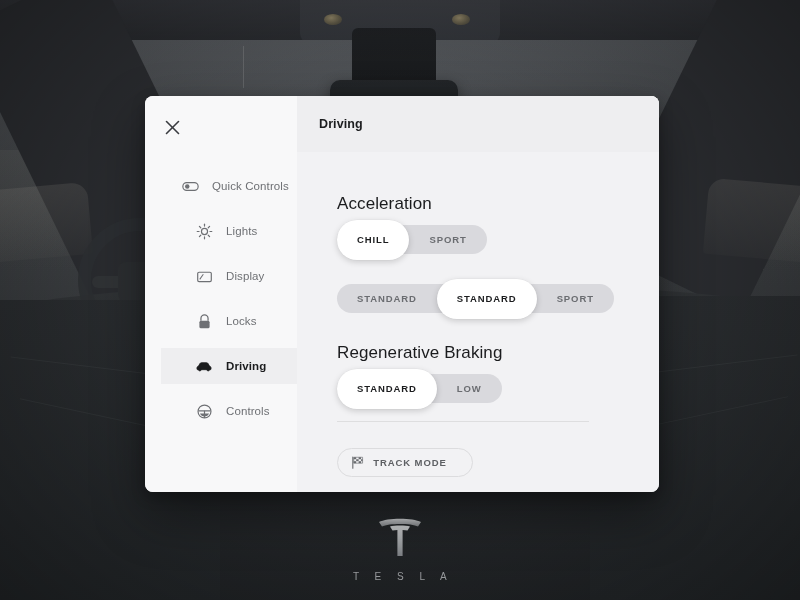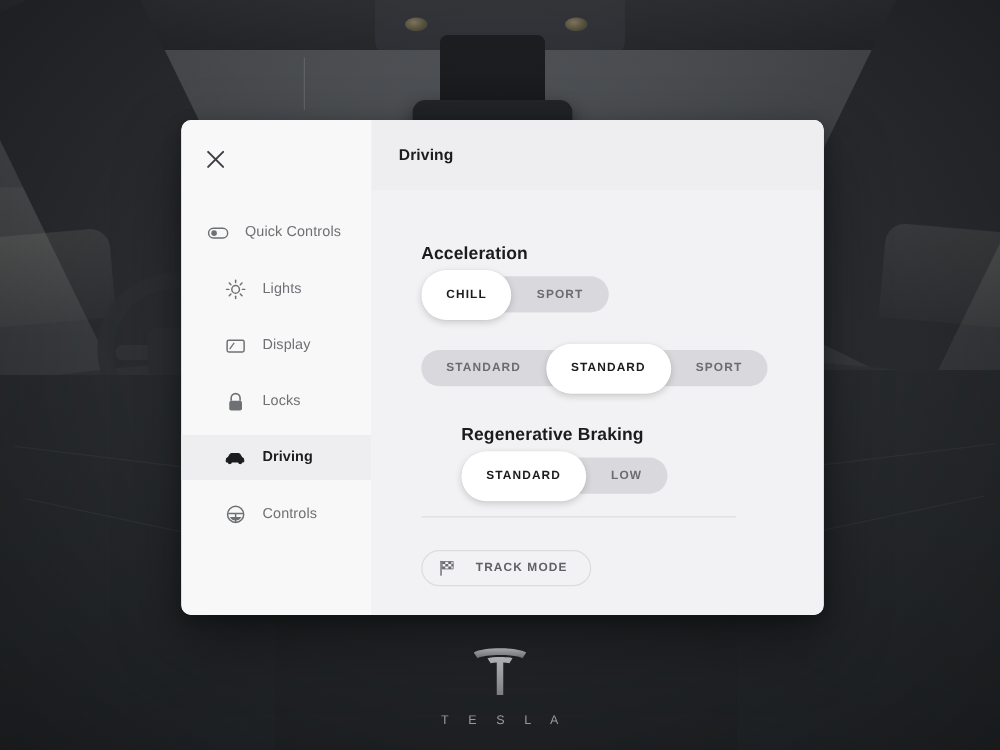--- a/index.html
+++ b/index.html
@@ -200,21 +200,21 @@
     flex: 0 0 152px;
     position: relative;
   }
   #close-btn {
     width: 34px; height: 34px;
     margin: 14px 0 0 10px;
     display: flex; align-items: center; justify-content: center;
     cursor: pointer;
     background: none; border: none;
   }
-  .nav-list { margin-top: 24px; }
+  .nav-list { margin-top: 24px; margin-left: 16px; }
   .nav-item {
     display: flex; align-items: center;
     gap: 13px;
     height: 36px;
     padding-left: 20px;
     cursor: pointer;
     color: #6e7074;
     font-size: 11.5px;
     letter-spacing: 0.1px;
   }
@@ -252,23 +252,23 @@
     font-weight: 600;
     letter-spacing: 0.1px;
   }
   #content-body {
     flex: 1;
     padding: 42px 0 0 40px;
   }
 
   .setting-group { margin-bottom: 30px; }
   .setting-label {
-    font-size: 14px;
+    font-size: 17px;
     color: #1b1c1e;
-    font-weight: 700;
+    font-weight: 400;
     margin-bottom: 11px;
     letter-spacing: 0.1px;
   }
 
   
   .segmented {
     display: inline-flex;
     background: #d9d9dd;
     border-radius: 999px;
     height: 29px;
@@ -312,21 +312,21 @@
     height: 29px;
     border-radius: 999px;
     border: 1px solid #dcdcde;
     background: transparent;
     cursor: pointer;
     padding: 0 12px;
   }
   #track-mode-btn .tm-icon { width: 16px; height: 16px; display:flex; align-items:center; }
   #track-mode-btn .tm-label {
     flex: 1;
-    text-align: right;
+    text-align: center;
     font-size: 9.5px;
     font-weight: 700;
     letter-spacing: 0.9px;
     color: #5e6064;
     padding-right: 6px;
   }
 </style>
 </head>
 <body>
 
@@ -493,21 +493,21 @@
       </div>
 
       <div class="setting-group">
         <div class="segmented">
           <div class="seg-opt">STANDARD</div>
           <div class="seg-opt selected">STANDARD</div>
           <div class="seg-opt">SPORT</div>
         </div>
       </div>
 
-      <div class="setting-group" style="margin-bottom:18px;margin-left:32px;">
+      <div class="setting-group" style="margin-bottom:18px;">
         <div class="setting-label">Regenerative Braking</div>
         <div class="segmented">
           <div class="seg-opt selected">STANDARD</div>
           <div class="seg-opt">LOW</div>
         </div>
       </div>
 
       <div class="divider"></div>
 
       <button id="track-mode-btn">

